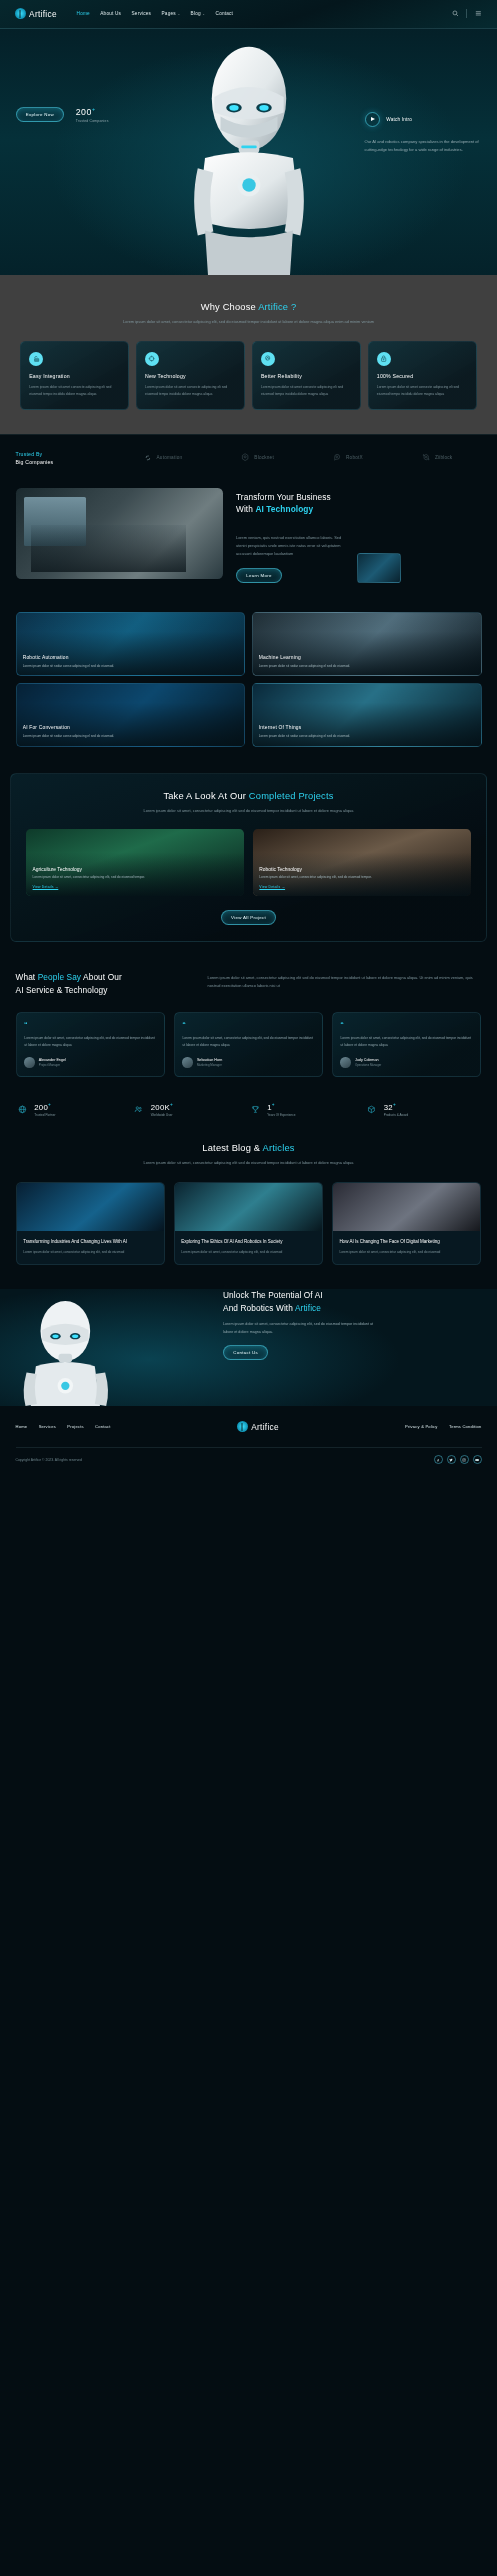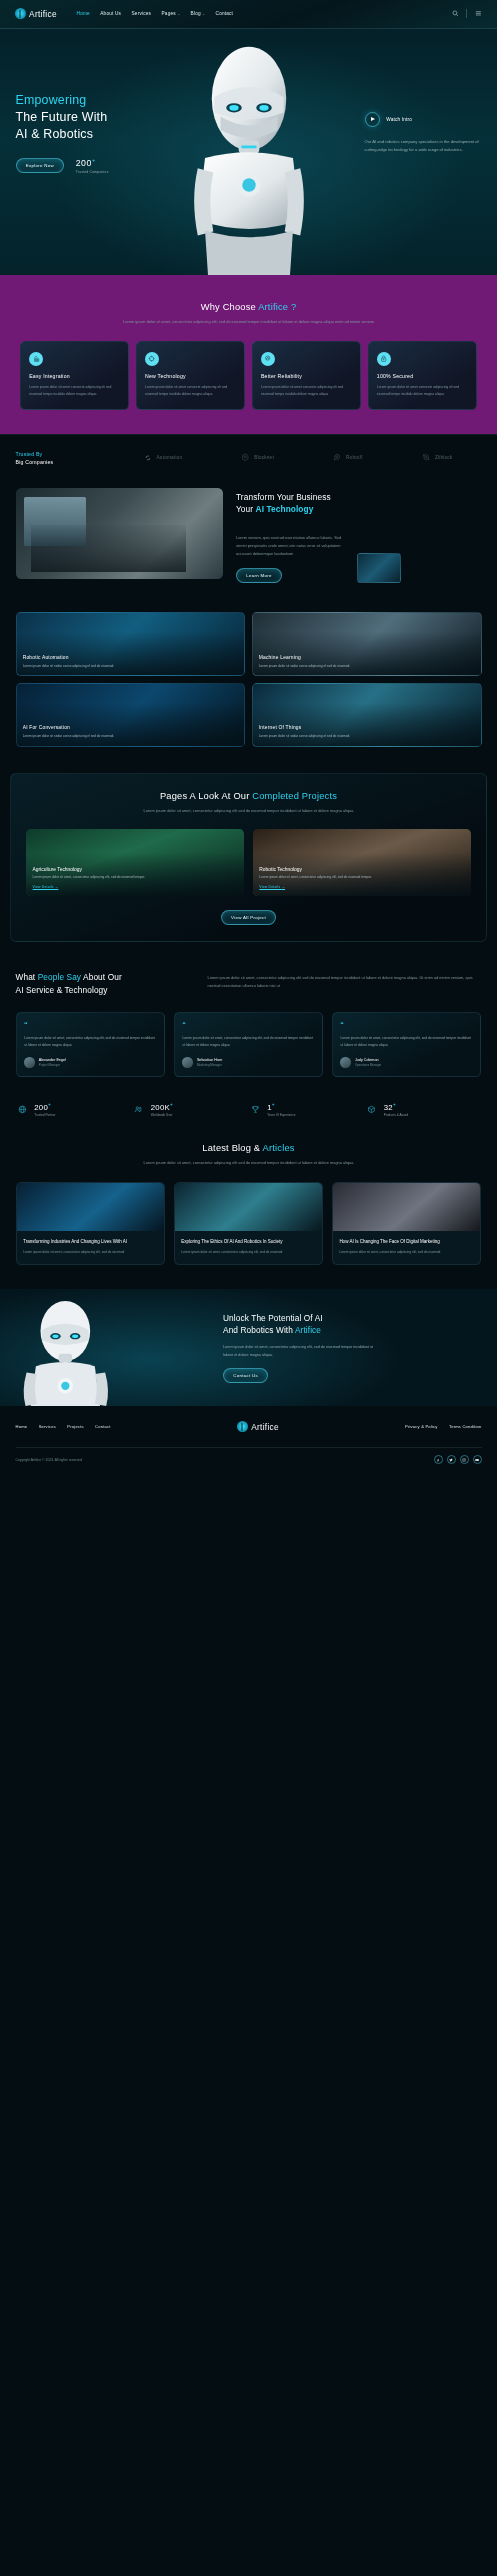--- a/index.html
+++ b/index.html
@@ -76,21 +76,21 @@
     display:flex; align-items:center; justify-content:center;
     box-shadow:0 0 6.2px rgba(45,200,235,.3);
   }
   .play-tri { width:0; height:0; border-left:4.1px solid #fff; border-top:2.6px solid transparent; border-bottom:2.6px solid transparent; margin-left:1px; }
   .watch-label { font-size:4.7px; color:#fff; letter-spacing:0.2px; }
   .hero-desc { margin-top:11.4px; font-size:4.1px; line-height:1.95; color:#93aab1; }
   .sec-title { font-size:9.3px; color:#fff; text-align:center; letter-spacing:0.2px; font-weight:400; }
   .sec-sub { font-size:3.9px; color:#7e949b; text-align:center; line-height:2.1; margin-top:6.2px; }
 
   
-  .why { background:#701a75; padding:27px 10px 24px; }
+  .why { background:#404040; padding:27px 10px 24px; }
   .cards4 { display:grid; grid-template-columns:repeat(4,1fr); gap:7.3px; margin-top:15.5px; padding:0 10.4px; }
   .fcard {
     border:0.5px solid rgba(90,170,190,.16); border-radius:5.2px; padding:9.3px 7.8px 11.4px;
     background:linear-gradient(150deg, rgba(12,48,58,.85) 0%, rgba(6,22,29,.9) 70%);
     min-height:52px;
   }
   .fic {
     width:14px; height:14px; border-radius:50%; background:#5fe0f2;
     display:flex; align-items:center; justify-content:center; color:#05323d; font-size:6.7px;
   }
@@ -205,21 +205,21 @@
   .b2 { background:linear-gradient(140deg,#0b2430,#2f7f8f 50%,#07161d); }
   .b3 { background:linear-gradient(140deg,#2a2b35,#6e7480 55%,#15171c); }
   .bbody { padding:6.7px 6.7px 8.3px; }
   .bbody h4 { font-size:4.5px; color:#fff; font-weight:400; line-height:1.65; }
   .bbody p { font-size:3.2px; color:#7e949b; line-height:1.95; margin-top:4.1px; }
 
   
   .cta {
     position:relative; height:117px; overflow:hidden;
     background:radial-gradient(ellipse 70% 90% at 30% 60%, #0a4251 0%, rgba(4,22,29,0) 72%), #04161d;
-    display:flex; align-items:center;
+    display:flex; 
   }
   .cta-robot {
     position:absolute; left:15.5px; bottom:0; width:109px; height:106px;
   }
   .cta-inner { margin-left:223px; width:218px; }
   .cta-h2 { font-size:8.3px; line-height:1.55; color:#fff; font-weight:400; letter-spacing:0.1px; }
   .cta-h2 .hl { color:#2ed3f0; }
   .cta-p { font-size:3.7px; color:#8fa6ad; line-height:2.05; margin-top:6.7px; width:155px; }
   .cta-btn { margin-top:8.8px; }
 
@@ -317,25 +317,20 @@
       <path d="M30 230 q85 -22 170 0 l14 120 q-99 34 -198 0 z" fill="url(#rg)"></path>
       <circle cx="115" cy="282" r="22" fill="#e9eff1"></circle>
       <circle cx="115" cy="282" r="13" fill="#18c0e0" opacity=".85"></circle>
       <path d="M16 250 q-14 60 0 130 l30 -8 q-12 -60 0 -114 z" fill="#d4dcdf"></path>
       <path d="M214 250 q14 60 0 130 l-30 -8 q12 -60 0 -114 z" fill="#d4dcdf"></path>
       <path d="M30 370 q85 26 170 0 l-6 90 l-158 0 z" fill="#c3ccd0"></path>
     </svg>
   </div>
   <div class="hero-inner">
     <div class="hero-left">
-      <h1 class="hero-h1">
-        <span class="l1">Empowering</span>
-        <span class="l2">The Future With</span>
-        <span class="l3">AI &amp; Robotics</span>
-      </h1>
       <div class="hero-cta-row">
         <a href="#" class="btn-pill">Explore Now</a>
         <div>
           <div class="stat-num"><span>200</span><sup>+</sup></div>
           <div class="stat-cap">Trusted Companies</div>
         </div>
       </div>
     </div>
     <div class="hero-right">
       <div class="watch">
@@ -453,21 +448,21 @@
 </div>
 
 <div class="transform">
   <div class="tf-img">
     <div class="lab-win"></div>
     <div class="lab-men"></div>
   </div>
   <div class="tf-right">
     <h2 class="tf-h2">
       <span>Transform Your Business</span><br>
-      <span>Your </span><span class="hl">AI Technology</span>
+      <span>With </span><span class="hl">AI Technology</span>
     </h2>
     <div class="tf-bottom">
       <div>
         <p class="tf-p">Lorem veniam, quis nostrud exercitation ullamco laboris. Sed uteniri perspiciatis unde omnis iste natus error sit voluptatem accusant doloremque laudantium</p>
         <div style="margin-top:9.3px;"><a href="#" class="btn-pill">Learn More</a></div>
       </div>
       <div class="tf-thumb"></div>
     </div>
   </div>
 </div>
@@ -501,21 +496,21 @@
         <h4>Internet Of Things</h4>
         <p>Lorem ipsum dolor sit sedar conse adipiscing el sed do eiusmod.</p>
       </div>
     </div>
   </div>
 </div>
 
 <div class="projects-outer">
   <div class="projects">
     <h2 class="sec-title">
-      <span>Pages A Look At Our </span><span class="accent">Completed Projects</span>
+      <span>Take A Look At Our </span><span class="accent">Completed Projects</span>
     </h2>
     <p class="sec-sub">Lorem ipsum dolor sit amet, consectetur adipiscing elit sed do eiusmod tempor incididunt ut labore et dolore magna aliqua</p>
     <div class="pj-grid">
       <div class="pcard p-bg1">
         <div class="ov"></div>
         <div class="txt">
           <h4>Agriculture Technology</h4>
           <p>Lorem ipsum dolor sit amet, consectetur adipiscing elit, sed do eiusmod tempor.</p>
           <a href="#" class="view-link">View Details →</a>
         </div>

